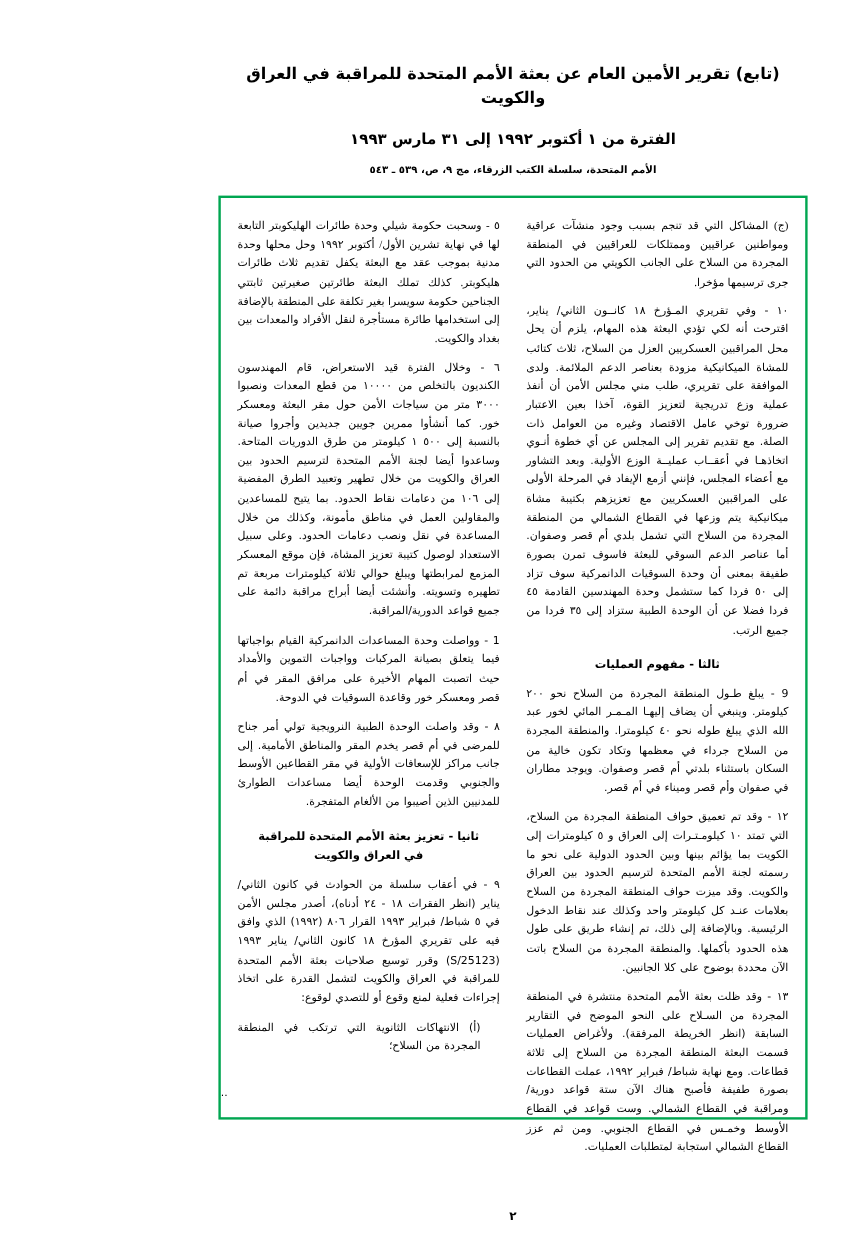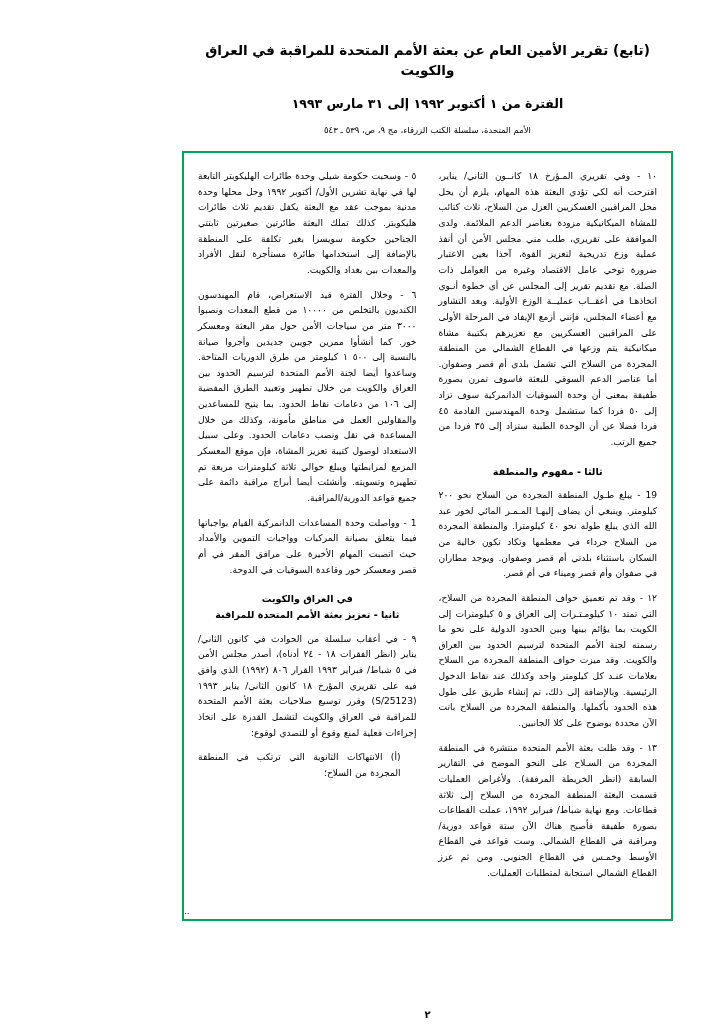--- a/index.html
+++ b/index.html
@@ -12,21 +12,21 @@
     height: 1036px;
     font-family: "DejaVu Sans", sans-serif;
     color: #000000;
     position: relative;
     overflow: hidden;
   }
   .page {
     width: 559px;
     height: 1036px;
     box-sizing: border-box;
-    padding: 34px 34px 20px 34px;
+    padding: 46px 34px 20px 34px;
     position: relative;
   }
   .header {
     text-align: center;
   }
   .doc-title {
     font-size: 13.5px;
     font-weight: bold;
     letter-spacing: 0px;
     margin: 6px 0 0 0;
@@ -34,21 +34,21 @@
   }
   .doc-subtitle {
     font-size: 12.5px;
     font-weight: bold;
     margin: 14px 0 0 0;
     line-height: 1.5;
     text-align: center;
   }
   .doc-source {
     font-size: 8.5px;
-    font-weight: normal;
+    font-weight: bold;
     margin: 12px 0 4px 0;
     line-height: 1.4;
   }
   .content-frame {
     margin-top: 14px;
     border: 2.2px solid #00a651;
     padding: 16px 14px 14px 14px;
     height: 770px;
     box-sizing: border-box;
     position: relative;
@@ -65,20 +65,21 @@
   }
   p.para {
     font-size: 9.1px;
     line-height: 1.72;
     text-align: justify;
     margin: 0 0 9px 0;
     word-spacing: 0.5px;
   }
   p.para.first {
     margin-top: 0;
+    font-family: Liberation Serif, serif;
   }
   .sec-heading {
     font-size: 9.6px;
     font-weight: bold;
     text-align: center;
     margin: 13px 0 9px 0;
     line-height: 1.6;
   }
   .sec-heading.two-line {
     margin-bottom: 10px;
@@ -111,34 +112,36 @@
   <div class="header">
     <div class="doc-title">(تابع) تقرير الأمين العام عن بعثة الأمم المتحدة للمراقبة في العراق والكويت</div>
     <div class="doc-subtitle">الفترة من ١ أكتوبر ١٩٩٢ إلى ٣١ مارس ١٩٩٣</div>
     <div class="doc-source">الأمم المتحدة، سلسلة الكتب الزرقاء، مج ٩، ص، ٥٣٩ ـ ٥٤٣</div>
   </div>
 
   <div class="content-frame">
     <div class="columns">
 
       <div class="col">
+        <p class="para first">(ج)    المشاكل التي قد تنجم بسبب وجود منشآت عراقية ومواطنين عراقيين وممتلكات للعراقيين في المنطقة المجردة من السلاح على الجانب الكويتي من الحدود التي جرى ترسيمها مؤخرا.</p>
         <p class="para">١٠ - وفي تقريري المـؤرخ ١٨ كانــون الثاني/ يناير، اقترحت أنه لكي تؤدي البعثة هذه المهام، يلزم أن يحل محل المراقبين العسكريين العزل من السلاح، ثلاث كتائب للمشاة الميكانيكية مزودة بعناصر الدعم الملائمة. ولدى الموافقة على تقريري، طلب مني مجلس الأمن أن أنفذ عملية وزع تدريجية لتعزيز القوة، آخذا بعين الاعتبار ضرورة توخي عامل الاقتصاد وغيره من العوامل ذات الصلة. مع تقديم تقرير إلى المجلس عن أي خطوة أنـوي اتخاذهـا في أعقــاب عمليــة الوزع الأولية. وبعد التشاور مع أعضاء المجلس، فإنني أزمع الإيفاد في المرحلة الأولى على المراقبين العسكريين مع تعزيزهم بكتيبة مشاة ميكانيكية يتم وزعها في القطاع الشمالي من المنطقة المجردة من السلاح التي تشمل بلدي أم قصر وصفوان. أما عناصر الدعم السوقي للبعثة فاسوف تمرن بصورة طفيفة بمعنى أن وحدة السوقيات الدانمركية سوف تزاد إلى ٥٠ فردا كما ستشمل وحدة المهندسين القادمة ٤٥ فردا فضلا عن أن الوحدة الطبية ستزاد إلى ٣٥ فردا من جميع الرتب.</p>
-        <div class="sec-heading">ثالثا - مفهوم والمنطقة</div>
-        <p class="para">19 - يبلغ طـول المنطقة المجردة من السلاح نحو ٢٠٠ كيلومتر. وينبغي أن يضاف إليهـا المـمـر المائي لخور عبد الله الذي يبلغ طوله نحو ٤٠ كيلومترا. والمنطقة المجردة من السلاح جرداء في معظمها وتكاد تكون خالية من السكان باستثناء بلدتي أم قصر وصفوان. ويوجد مطاران في صفوان وأم قصر وميناء في أم قصر.</p>
+        <div class="sec-heading">ثالثا - مفهوم العمليات</div>
+        <p class="para">9 - يبلغ طـول المنطقة المجردة من السلاح نحو ٢٠٠ كيلومتر. وينبغي أن يضاف إليهـا المـمـر المائي لخور عبد الله الذي يبلغ طوله نحو ٤٠ كيلومترا. والمنطقة المجردة من السلاح جرداء في معظمها وتكاد تكون خالية من السكان باستثناء بلدتي أم قصر وصفوان. ويوجد مطاران في صفوان وأم قصر وميناء في أم قصر.</p>
         <p class="para">١٢ - وقد تم تعميق حواف المنطقة المجردة من السلاح، التي تمتد ١٠ كيلومـتـرات إلى العراق و ٥ كيلومترات إلى الكويت بما يؤائم بينها وبين الحدود الدولية على نحو ما رسمته لجنة الأمم المتحدة لترسيم الحدود بين العراق والكويت. وقد ميزت حواف المنطقة المجردة من السلاح بعلامات عنـد كل كيلومتر واحد وكذلك عند نقاط الدخول الرئيسية. وبالإضافة إلى ذلك، تم إنشاء طريق على طول هذه الحدود بأكملها. والمنطقة المجردة من السلاح باتت الآن محددة بوضوح على كلا الجانبين.</p>
         <p class="para">١٣ - وقد ظلت بعثة الأمم المتحدة منتشرة في المنطقة المجردة من السـلاح على النحو الموضح في التقارير السابقة (انظر الخريطة المرفقة). ولأغراض العمليات قسمت البعثة المنطقة المجردة من السلاح إلى ثلاثة قطاعات. ومع نهاية شباط/ فبراير ١٩٩٢، عملت القطاعات بصورة طفيفة فأصبح هناك الآن ستة قواعد دورية/ ومراقبة في القطاع الشمالي. وست قواعد في القطاع الأوسط وخمـس في القطاع الجنوبي. ومن ثم عزز القطاع الشمالي استجابة لمتطلبات العمليات.</p>
       </div>
 
       <div class="col">
         <p class="para first">٥ - وسحبت حكومة شيلي وحدة طائرات الهليكوبتر التابعة لها في نهاية تشرين الأول/ أكتوبر ١٩٩٢ وحل محلها وحدة مدنية بموجب عقد مع البعثة يكفل تقديم ثلاث طائرات هليكوبتر. كذلك تملك البعثة طائرتين صغيرتين ثابتتي الجناحين حكومة سويسرا بغير تكلفة على المنطقة بالإضافة إلى استخدامها طائرة مستأجرة لنقل الأفراد والمعدات بين بغداد والكويت.</p>
         <p class="para">٦ - وخلال الفترة قيد الاستعراض، قام المهندسون الكنديون بالتخلص من ١٠٠٠٠ من قطع المعدات ونصبوا ٣٠٠٠ متر من سياجات الأمن حول مقر البعثة ومعسكر خور. كما أنشأوا ممرين جويين جديدين وأجروا صيانة بالنسبة إلى ٥٠٠ ١ كيلومتر من طرق الدوريات المتاحة. وساعدوا أيضا لجنة الأمم المتحدة لترسيم الحدود بين العراق والكويت من خلال تطهير وتعبيد الطرق المفضية إلى ١٠٦ من دعامات نقاط الحدود. بما يتيح للمساعدين والمقاولين العمل في مناطق مأمونة، وكذلك من خلال المساعدة في نقل ونصب دعامات الحدود. وعلى سبيل الاستعداد لوصول كتيبة تعزيز المشاة، فإن موقع المعسكر المزمع لمرابطتها ويبلغ حوالي ثلاثة كيلومترات مربعة تم تطهيره وتسويته. وأنشئت أيضا أبراج مراقبة دائمة على جميع قواعد الدورية/المراقبة.</p>
         <p class="para">1 - وواصلت وحدة المساعدات الدانمركية القيام بواجباتها فيما يتعلق بصيانة المركبات وواجبات التموين والأمداد حيث اتصبت المهام الأخيرة على مرافق المقر في أم قصر ومعسكر خور وقاعدة السوقيات في الدوحة.</p>
+        <p class="para">٨ - وقد واصلت الوحدة الطبية النرويجية تولي أمر جناح للمرضى في أم قصر يخدم المقر والمناطق الأمامية. إلى جانب مراكز للإسعافات الأولية في مقر القطاعين الأوسط والجنوبي وقدمت الوحدة أيضا مساعدات الطوارئ للمدنيين الذين أصيبوا من الألغام المتفجرة.</p>
         <div class="sec-heading two-line">
+          <div>ثانيا - تعزيز بعثة الأمم المتحدة للمراقبة</div>
           <div>في العراق والكويت</div>
-          <div>ثانيا - تعزيز بعثة الأمم المتحدة للمراقبة</div>
         </div>
         <p class="para">٩ - في أعقاب سلسلة من الحوادث في كانون الثاني/ يناير (انظر الفقرات ١٨ - ٢٤ أدناه)، أصدر مجلس الأمن في ٥ شباط/ فبراير ١٩٩٣ القرار ٨٠٦ (١٩٩٢) الذي وافق فيه على تقريري المؤرخ ١٨ كانون الثاني/ يناير ١٩٩٣ (S/25123) وقرر توسيع صلاحيات بعثة الأمم المتحدة للمراقبة في العراق والكويت لتشمل القدرة على اتخاذ إجراءات فعلية لمنع وقوع أو للتصدي لوقوع:</p>
         <p class="para indent-sub">(أ)    الانتهاكات الثانوية التي ترتكب في المنطقة المجردة من السلاح؛</p>
       </div>
 
     </div>
   </div>
 
   <div class="dotmark">..</div>
 

